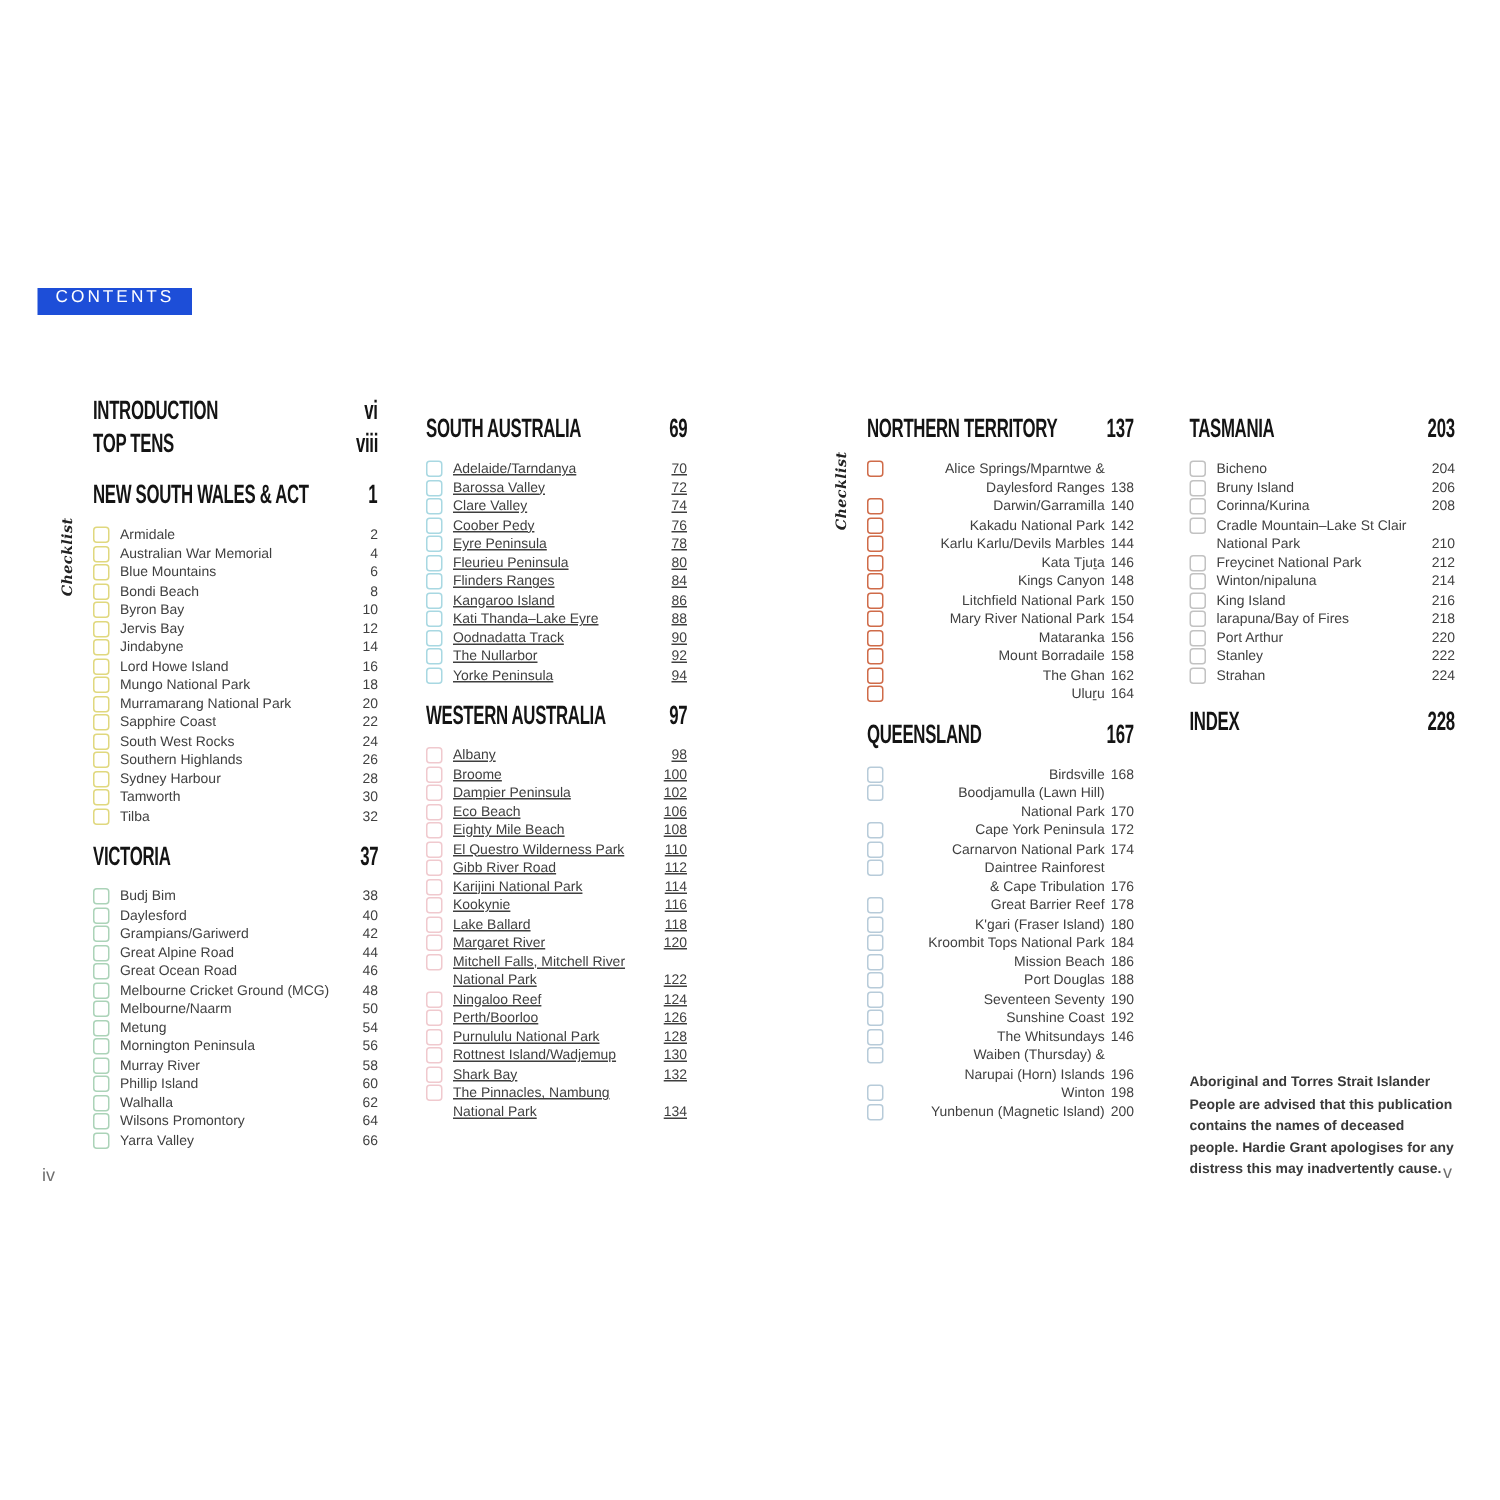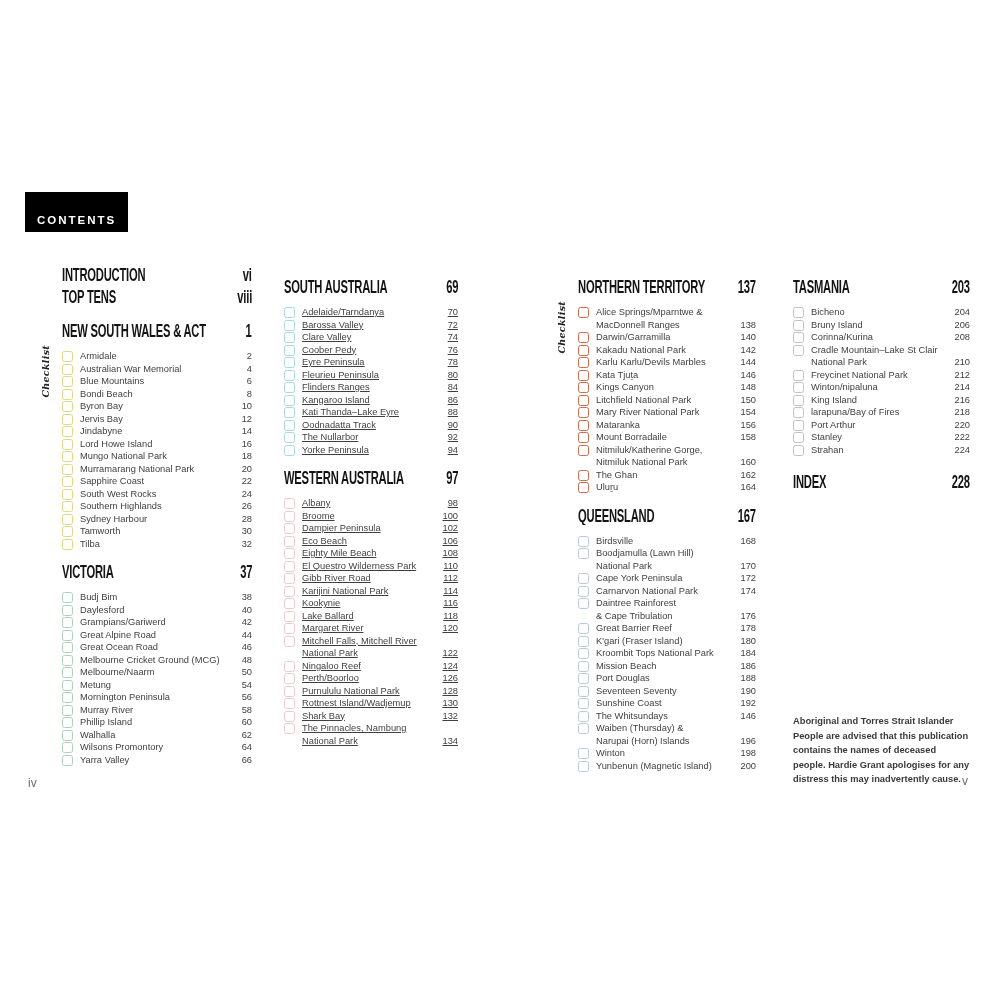--- a/index.html
+++ b/index.html
@@ -1,27 +1,27 @@
 <!DOCTYPE html>
 <html><head>
 <meta charset="utf-8">
 <style>
   html,body{margin:0;padding:0;background:#ffffff;}
   .page{position:relative;width:1000px;height:1000px;background:#ffffff;overflow:hidden;
         font-family:"Liberation Sans",sans-serif;color:#3f3f3f;}
 
   
-  .contents-tab{position:absolute;left:25px;top:192px;background:#000000;color:#ffffff;
-    font-weight:700;font-size:11.5px;letter-spacing:2px;padding:22px 12px 6px 12px;}
+  .contents-tab{position:absolute;left:25px;top:192px;background:#1d4ed8;color:#ffffff;
+    font-weight:400;font-size:11.5px;letter-spacing:2px;padding:0 12px 6px 12px;}
 
   
   .col{position:absolute;top:265px;}
   .col-1{left:62px;width:190px;}
   .col-2{left:284px;width:174px;text-decoration:underline;}
-  .col-3{left:578px;width:178px;}
+  .col-3{left:578px;width:178px;text-align:right;}
   .col-4{left:793px;width:177px;}
 
   
   .cond{position:absolute;bottom:2px;white-space:nowrap;color:#141414;
     font-family:"Liberation Sans",sans-serif;font-weight:800;font-size:16px;letter-spacing:-0.3px;}
   .cond.l{left:0;transform:scale(0.70,1.10);transform-origin:left bottom;}
   .cond.r{right:0;transform:scale(0.70,1.10);transform-origin:right bottom;}
 
   .headers-block{margin:0;}
   .hrow{position:relative;height:22px;}
@@ -400,21 +400,21 @@
         <div class="section">
           <div class="shead">
             <span class="cond l">NORTHERN TERRITORY</span>
             <span class="cond r">137</span>
           </div>
           <div class="side-label">Checklist</div>
           <div class="irow">
             <span class="cbox" style="border-color: rgb(207, 107, 73);"></span>
             <span class="ilabel">
               <div>Alice Springs/Mparntwe &amp;</div>
-              <div>MacDonnell Ranges</div>
+              <div>Daylesford Ranges</div>
             </span>
             <span class="ipage">138</span>
           </div>
           <div class="irow">
             <span class="cbox" style="border-color: rgb(207, 107, 73);"></span>
             <span class="ilabel">Darwin/Garramilla</span>
             <span class="ipage">140</span>
           </div>
           <div class="irow">
             <span class="cbox" style="border-color: rgb(207, 107, 73);"></span>
@@ -448,28 +448,20 @@
           </div>
           <div class="irow">
             <span class="cbox" style="border-color: rgb(207, 107, 73);"></span>
             <span class="ilabel">Mataranka</span>
             <span class="ipage">156</span>
           </div>
           <div class="irow">
             <span class="cbox" style="border-color: rgb(207, 107, 73);"></span>
             <span class="ilabel">Mount Borradaile</span>
             <span class="ipage">158</span>
-          </div>
-          <div class="irow">
-            <span class="cbox" style="border-color: rgb(207, 107, 73);"></span>
-            <span class="ilabel">
-              <div>Nitmiluk/Katherine Gorge,</div>
-              <div>Nitmiluk National Park</div>
-            </span>
-            <span class="ipage">160</span>
           </div>
           <div class="irow">
             <span class="cbox" style="border-color: rgb(207, 107, 73);"></span>
             <span class="ilabel">The Ghan</span>
             <span class="ipage">162</span>
           </div>
           <div class="irow">
             <span class="cbox" style="border-color: rgb(207, 107, 73);"></span>
             <span class="ilabel">Uluṟu</span>
             <span class="ipage">164</span>

